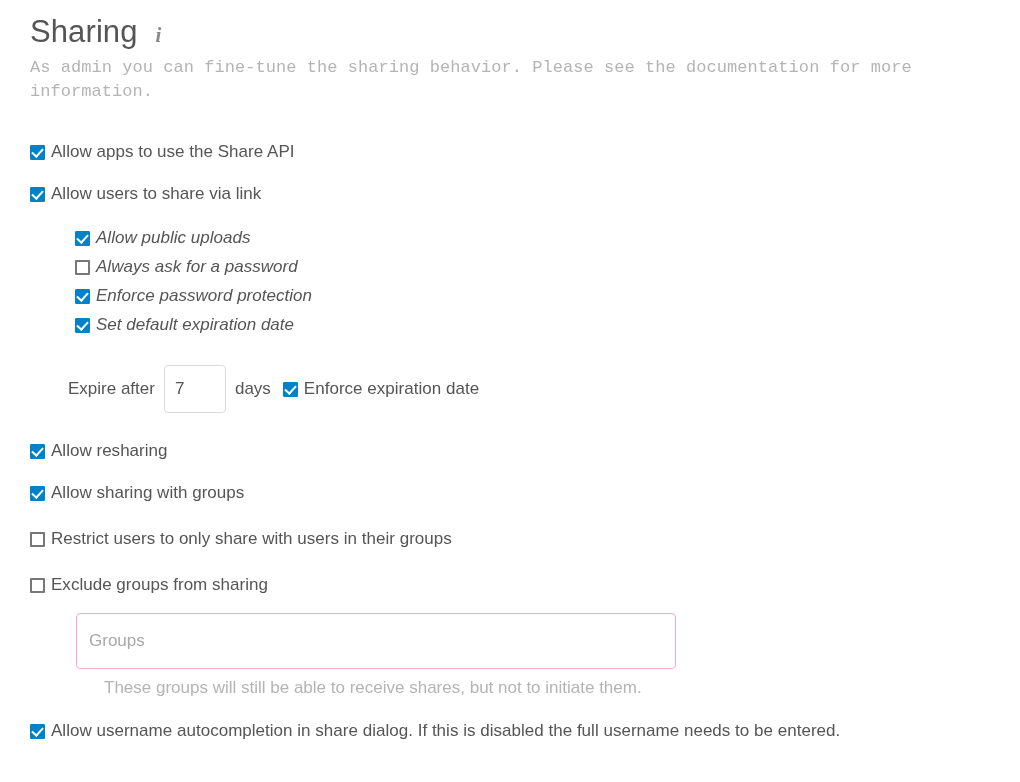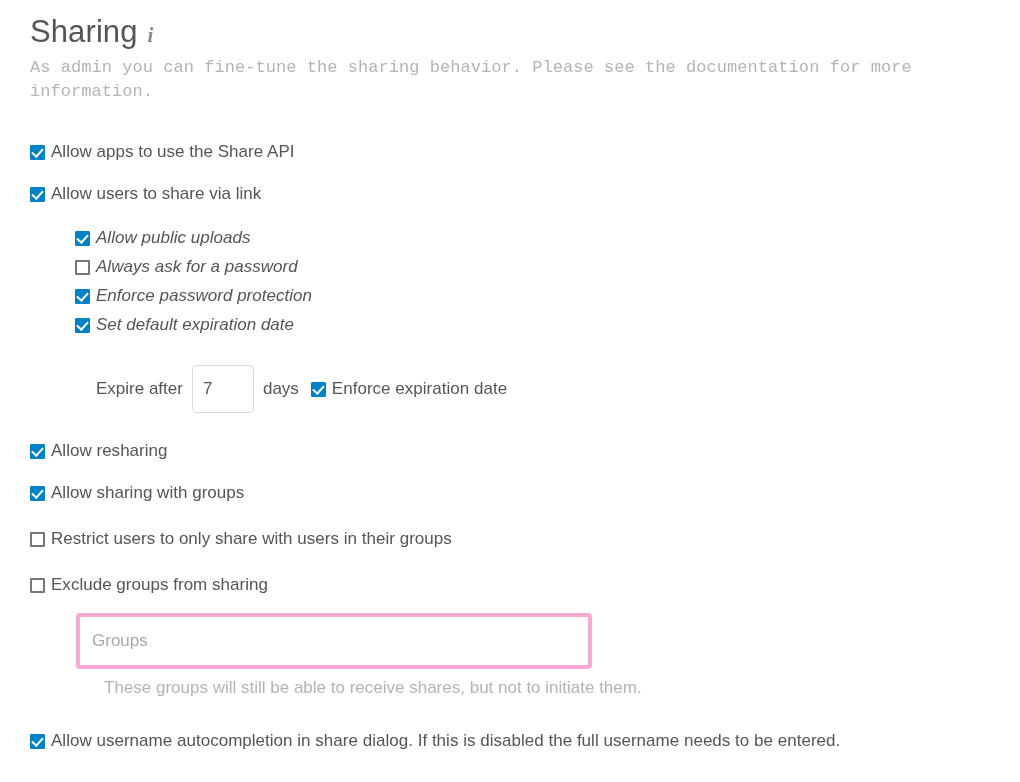--- a/index.html
+++ b/index.html
@@ -18,21 +18,21 @@
 
   .settings-section {
     position: relative;
     padding: 14px 0 0 30px;
   }
 
   
   .page-title-row {
     display: flex;
     align-items: baseline;
-    gap: 10px;
+    gap: 18px;
     margin: 0;
     padding: 0;
   }
   .page-title {
     font-size: 31px;
     font-weight: 300;
     color: #555555;
     line-height: 36px;
     letter-spacing: 0.1px;
   }
@@ -103,21 +103,21 @@
     cursor: pointer;
     letter-spacing: 0.02px;
     white-space: nowrap;
   }
 
   
   .expire-row {
     display: flex;
     align-items: center;
     margin-top: 30px;
-    margin-left: 66px;
+    margin-left: 38px;
     line-height: 20px;
   }
   .expire-text {
     font-size: 17px;
     font-weight: 300;
     color: #555555;
   }
   .expire-input {
     width: 62px;
     height: 48px;
@@ -132,25 +132,25 @@
     font-weight: 300;
     color: #555555;
     outline: none;
   }
   .expire-days { margin-right: 12px; }
 
   
   .groups-wrap { margin-top: 18px; margin-left: 46px; }
   .groups-input {
     display: block;
-    width: 516px;
+    width: 600px;
     height: 56px;
     box-sizing: border-box;
     padding: 0 12px;
-    border: 4px solid #f9a8d4;
+    border: 1px solid #f9a8d4;
     border-radius: 4px;
     background: #ffffff;
     font-family: "Liberation Sans", sans-serif;
     font-size: 17px;
     font-weight: 300;
     color: #555555;
     outline: none;
   }
   .groups-input::placeholder {
     color: #a8a8a8;
@@ -159,21 +159,21 @@
   }
   .groups-hint {
     font-size: 17px;
     font-weight: 300;
     color: #b4b4b4;
     margin-top: 8px;
     line-height: 22px;
     margin-left: 28px;
   }
 
-  .bottom-row { margin-top: 32px; }
+  .bottom-row { margin-top: 22px; }
 </style>
 </head>
 <body>
 
 <div class="settings-section">
 
   <div class="page-title-row">
     <span class="page-title">Sharing</span>
     <span class="info-icon">i</span>
   </div>

